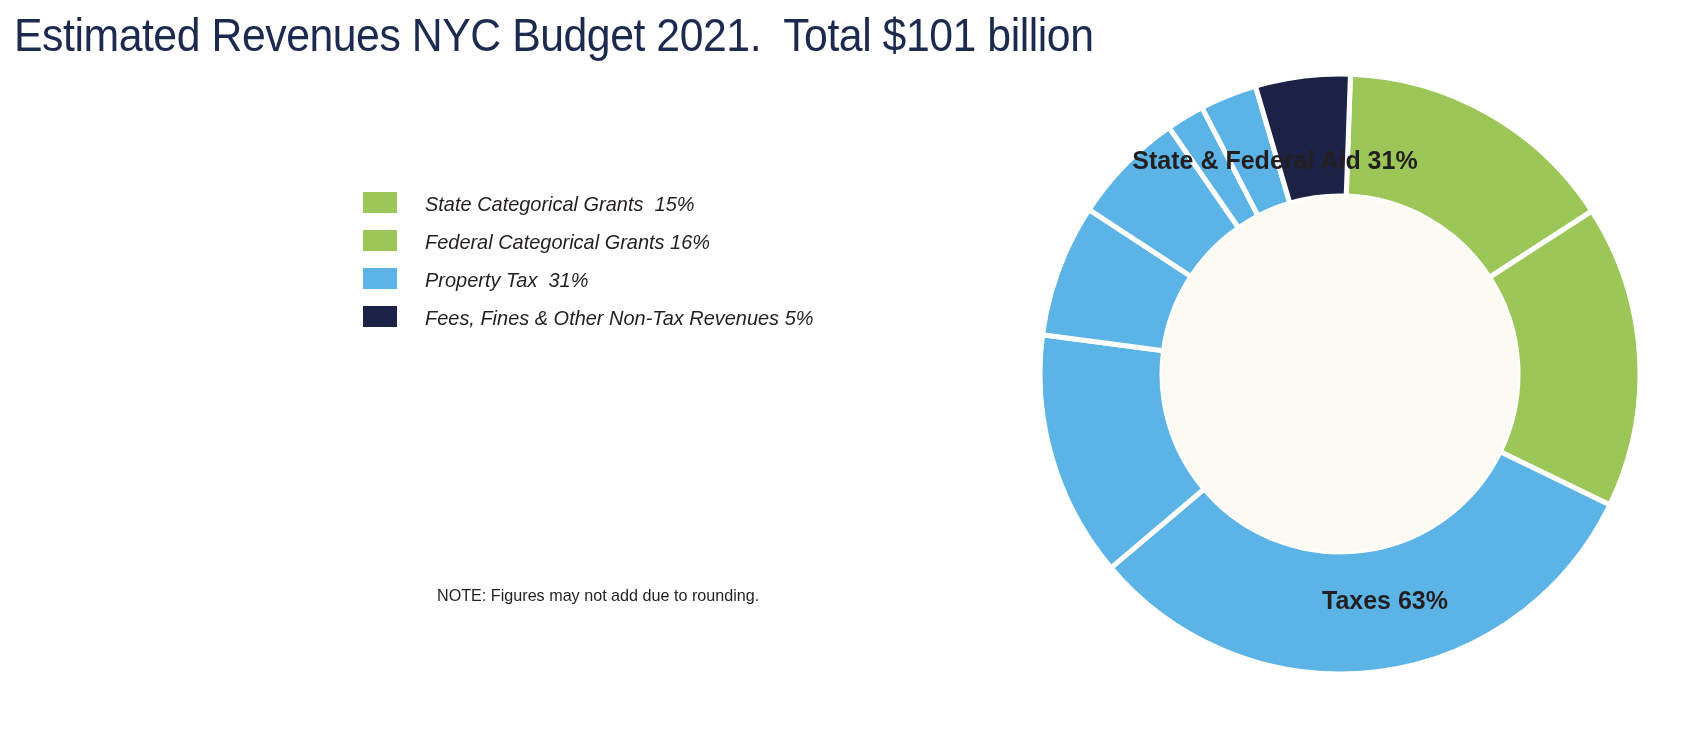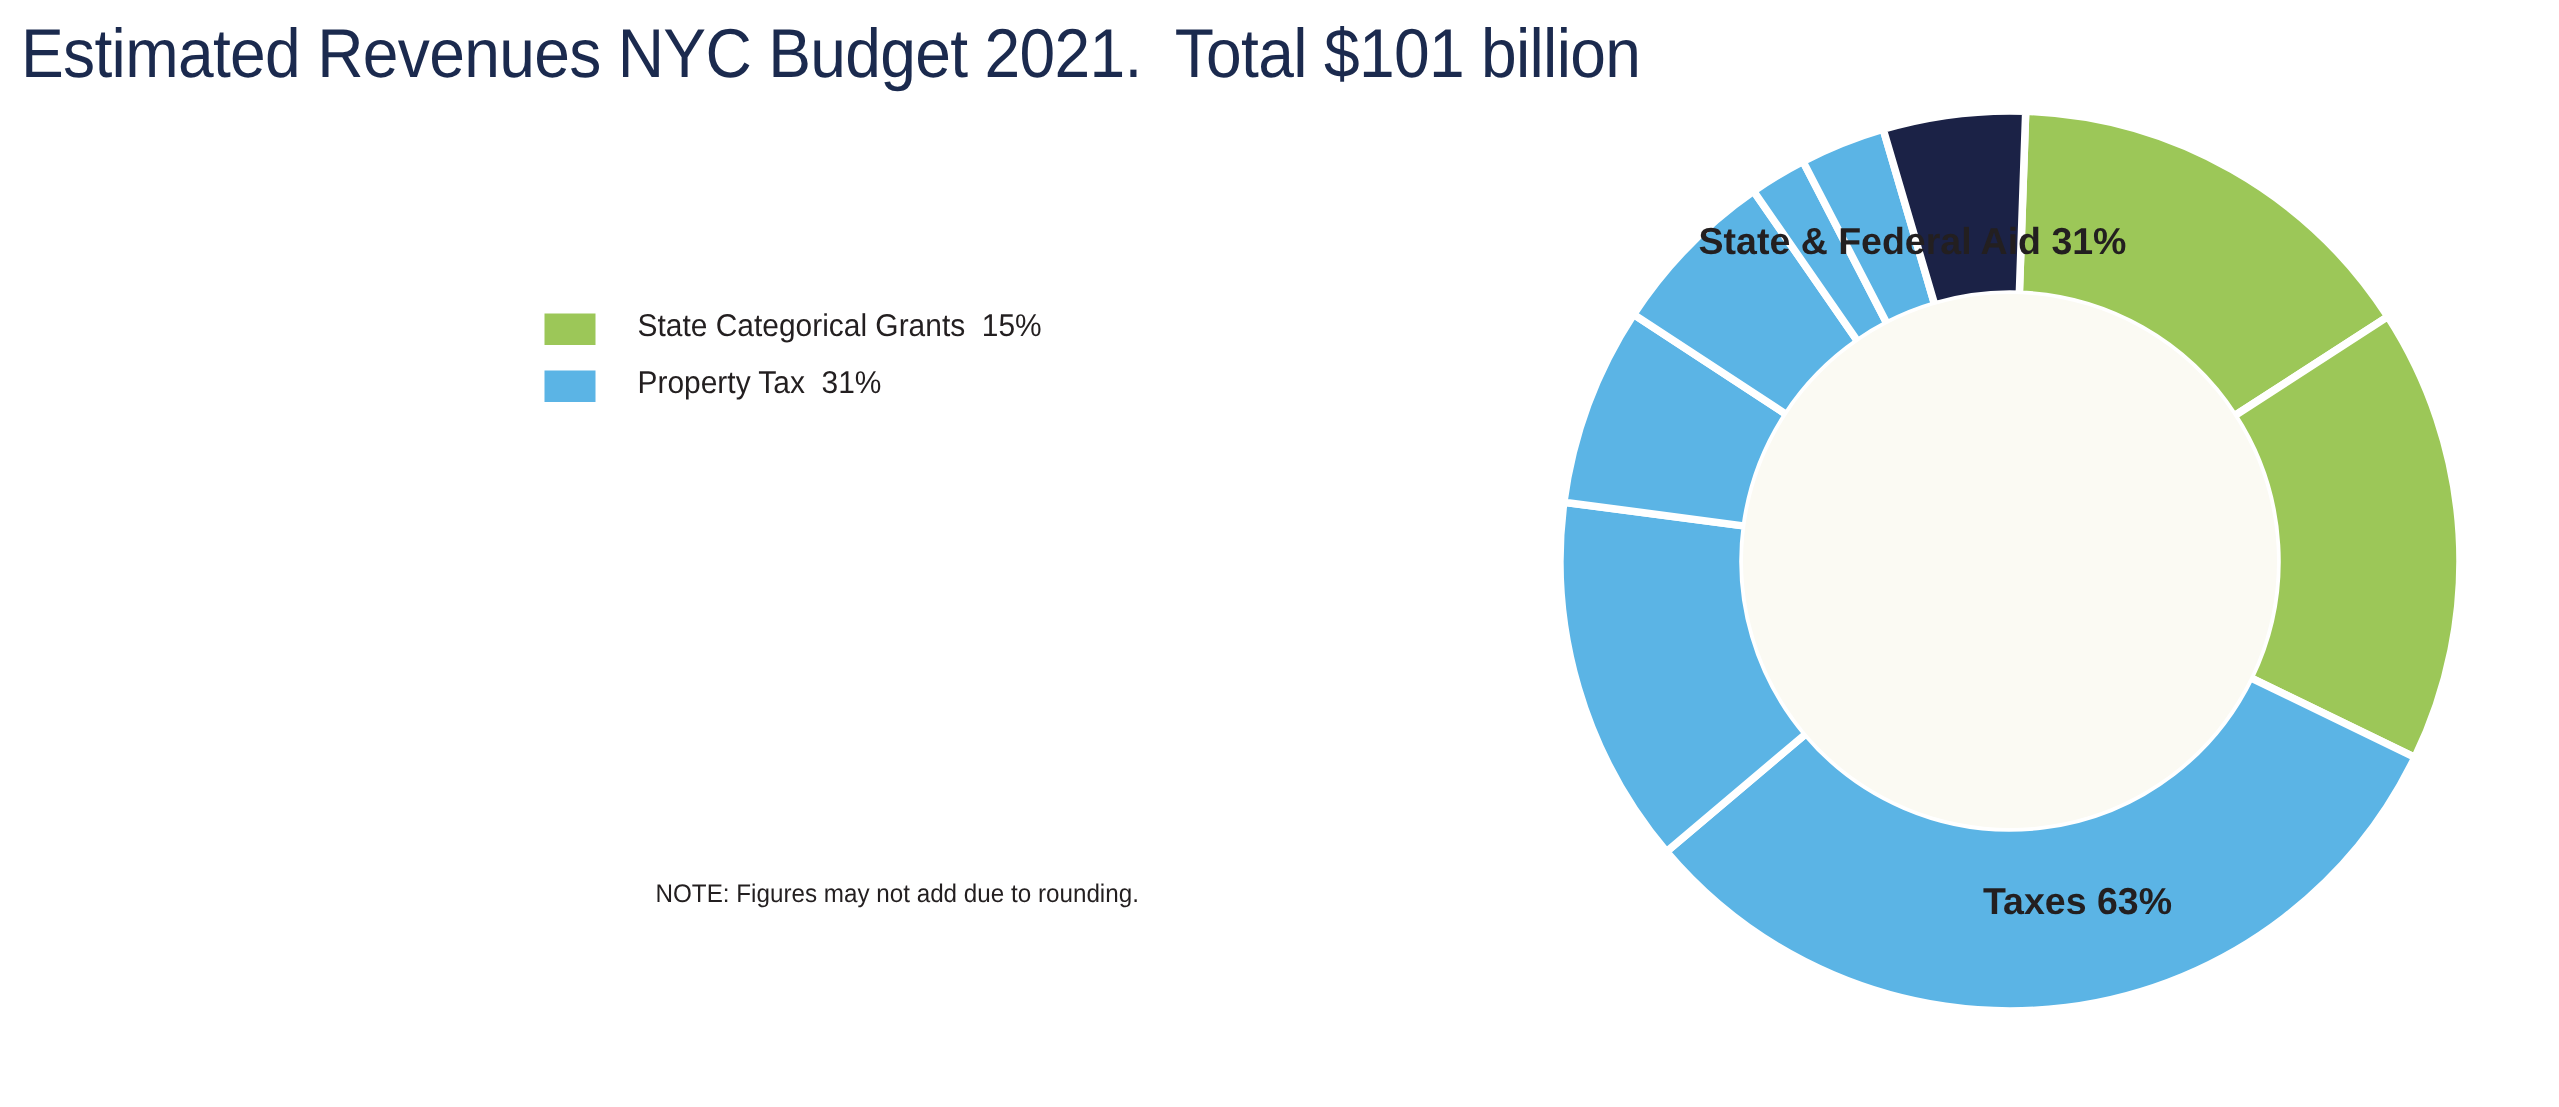--- a/index.html
+++ b/index.html
@@ -28,22 +28,23 @@
     transform-origin: left top;
   }
   #legend {
     position: absolute;
     left: 363px;
     top: 192px;
     width: 560px;
   }
   .legend-row {
     display: flex;
-    align-items: flex-end;
+    align-items: flex-start;
     height: 38px;
+    font-style: italic;
   }
   .legend-swatch {
     width: 34px;
     height: 21px;
     flex: 0 0 auto;
   }
   .legend-label {
     margin-left: 28px;
     font-size: 21px;
     color: #231f20;
@@ -83,22 +84,30 @@
 <body>
 
 <div id="page-title">Estimated Revenues NYC Budget 2021.  Total $101 billion</div>
 
 <div id="legend">
   <div class="legend-row">
     <span class="legend-swatch" style="background:#9CC758"></span>
     <span class="legend-label">State Categorical Grants  15%</span>
   </div>
   <div class="legend-row">
+    <span class="legend-swatch" style="background:#9CC758"></span>
+    <span class="legend-label">Federal Categorical Grants 16%</span>
+  </div>
+  <div class="legend-row">
     <span class="legend-swatch" style="background:#5BB4E5"></span>
     <span class="legend-label">Property Tax  31%</span>
+  </div>
+  <div class="legend-row">
+    <span class="legend-swatch" style="background:#1B2246"></span>
+    <span class="legend-label">Fees, Fines &amp; Other Non-Tax Revenues 5%</span>
   </div>
 </div>
 
 <div id="note">NOTE: Figures may not add due to rounding.</div>
 
 <div id="donut-wrap">
   <svg id="donut-svg" width="660" height="700" viewBox="0 0 660 700">
     <g id="slices">
         <path d="M 340.4698490107503 50.18275189427129 A 300 300 0 0 1 581.8917633939443 187.05663703516734 L 479.4557796137403 253.3202713075326 A 178 178 0 0 0 336.2121104130452 172.10843279060094 Z" fill="#9CC758" stroke="#ffffff" stroke-width="5"></path>
         <path d="M 581.8917633939443 187.05663703516734 A 300 300 0 0 1 599.9186557811838 480.9347901104927 L 490.1517357635024 427.687975465559 A 178 178 0 0 0 479.4557796137403 253.3202713075326 Z" fill="#9CC758" stroke="#ffffff" stroke-width="5"></path>

